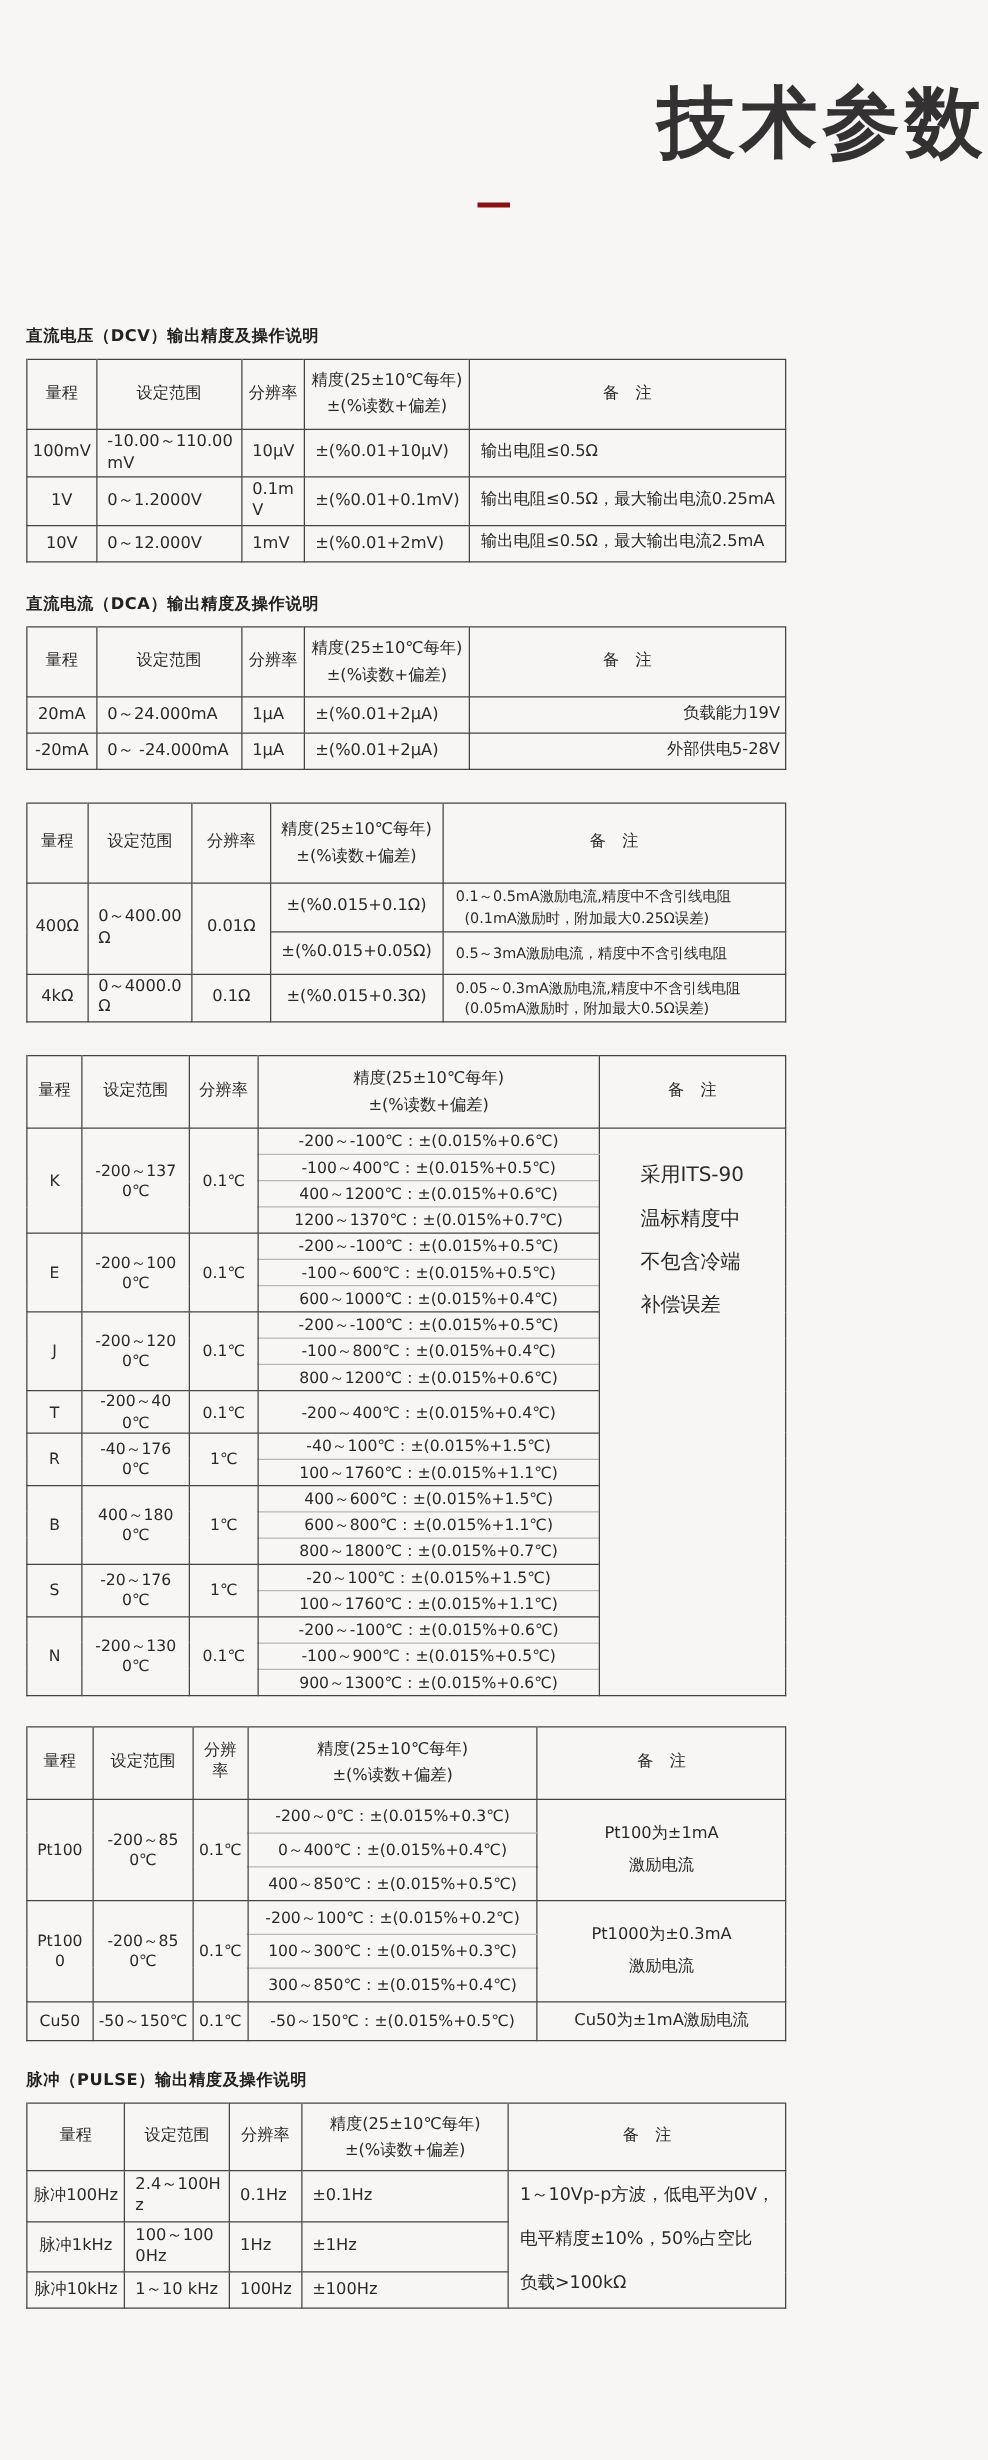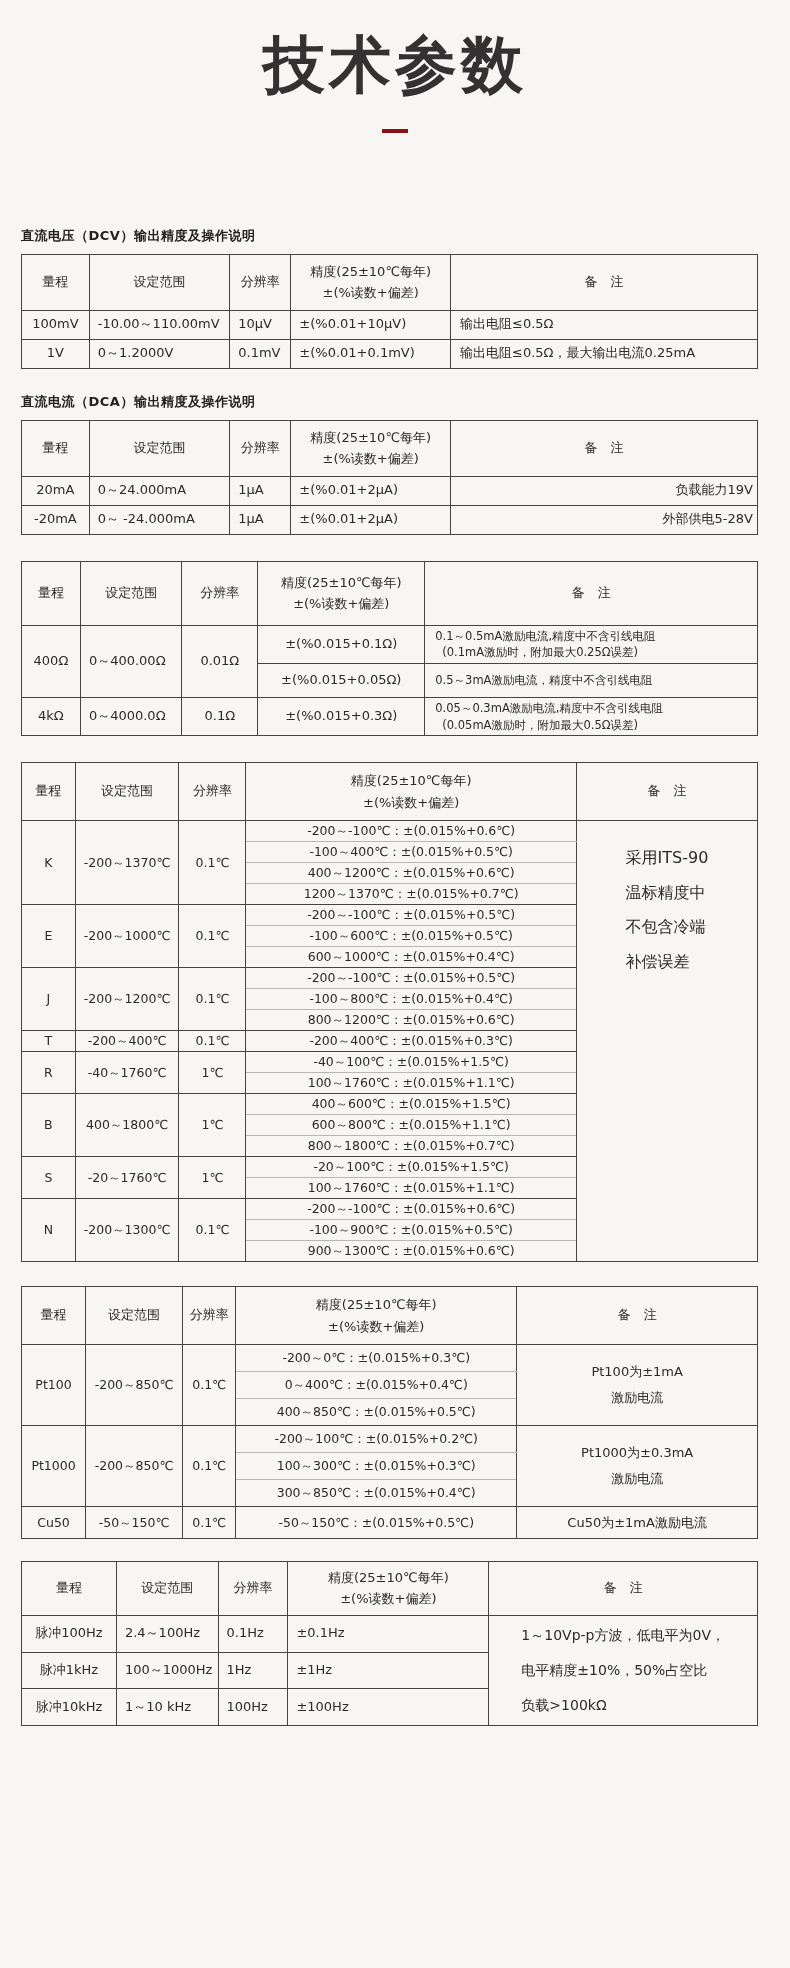--- a/index.html
+++ b/index.html
@@ -10,42 +10,42 @@
     --red:#8a1014;
   }
   *{box-sizing:border-box;margin:0;padding:0}
   html,body{background:var(--bg);}
   body{
     width:790px;height:1968px;overflow:hidden;
     font-family:"DejaVu Sans","Liberation Sans",sans-serif;
     color:var(--ink);
   }
   .page{width:790px;height:1968px;}
-  .title-block{padding-top:23px;text-align:center;}
+  .title-block{padding-top:56px;text-align:right;}
   .page-title{
     font-size:62px;font-weight:700;letter-spacing:4px;color:#333132;
     line-height:1.35;
   }
   .red-dash{
     width:26px;height:4px;background:var(--red);
     margin:22px auto 0 auto;
   }
   .section{margin:0 0 0 21px;width:737px;}
   .s0{margin-top:94px}
   .s1{margin-top:24px}
   .s2{margin-top:26px}
   .s3{margin-top:26px}
   .s4{margin-top:24px}
   .s5{margin-top:22px}
   .section-heading{
     font-size:13px;font-weight:700;color:#232221;
     margin-bottom:9px;letter-spacing:0.5px;
   }
   table.spec-table{
-    width:737px;border-collapse:collapse;table-layout:fixed;
+    width:608px;border-collapse:collapse;table-layout:fixed;
     border:1px solid var(--line);
   }
   th,td{
     border-left:1px solid var(--line);
     border-right:1px solid var(--line);
     border-bottom:1px solid var(--line);
     border-top:none;
     font-size:13px;line-height:1.3;
     padding:2px 4px;vertical-align:middle;text-align:center;
     font-weight:400;word-break:break-all;
@@ -113,20 +113,27 @@
               <td class="c-acc">±(%0.01+10μV)</td>
               <td class="c-remark"><div class="remark-block"><div>输出电阻≤0.5Ω</div></div></td>
             </tr>
             <tr style="height: 29px;">
               <td class="c-range" rowspan="1">1V</td>
               <td class="c-set" rowspan="1">0～1.2000V</td>
               <td class="c-res" rowspan="1">0.1mV</td>
               <td class="c-acc">±(%0.01+0.1mV)</td>
               <td class="c-remark"><div class="remark-block"><div>输出电阻≤0.5Ω，最大输出电流0.25mA</div></div></td>
             </tr>
+            <tr style="height: 29px;">
+              <td class="c-range" rowspan="1">10V</td>
+              <td class="c-set" rowspan="1">0～12.000V</td>
+              <td class="c-res" rowspan="1">1mV</td>
+              <td class="c-acc">±(%0.01+2mV)</td>
+              <td class="c-remark"><div class="remark-block"><div>输出电阻≤0.5Ω，最大输出电流2.5mA</div></div></td>
+            </tr>
           </tbody>
         </table>
       </div>
       <div class="section s1">
         <div class="section-heading">直流电流（DCA）输出精度及操作说明</div>
         <table class="spec-table t1">
           <colgroup>
             <col style="width: 9.2%;">
             <col style="width: 19.1%;">
             <col style="width: 8.3%;">
@@ -265,21 +272,21 @@
             <tr style="height: 21px;">
               <td class="c-acc ls">-100～800℃：±(0.015%+0.4℃)</td>
             </tr>
             <tr style="height: 21px;">
               <td class="c-acc">800～1200℃：±(0.015%+0.6℃)</td>
             </tr>
             <tr style="height: 21px;">
               <td class="c-range" rowspan="1">T</td>
               <td class="c-set" rowspan="1">-200～400℃</td>
               <td class="c-res" rowspan="1">0.1℃</td>
-              <td class="c-acc">-200～400℃：±(0.015%+0.3℃)</td>
+              <td class="c-acc">-200～400℃：±(0.015%+0.4℃)</td>
             </tr>
             <tr style="height: 21px;">
               <td class="c-range" rowspan="2">R</td>
               <td class="c-set" rowspan="2">-40～1760℃</td>
               <td class="c-res" rowspan="2">1℃</td>
               <td class="c-acc ls">-40～100℃：±(0.015%+1.5℃)</td>
             </tr>
             <tr style="height: 21px;">
               <td class="c-acc">100～1760℃：±(0.015%+1.1℃)</td>
             </tr>
@@ -371,20 +378,21 @@
               <td class="c-range" rowspan="1">Cu50</td>
               <td class="c-set" rowspan="1">-50～150℃</td>
               <td class="c-res" rowspan="1">0.1℃</td>
               <td class="c-acc">-50～150℃：±(0.015%+0.5℃)</td>
               <td class="c-remark" rowspan="1"><div class="remark-block"><div>Cu50为±1mA激励电流</div></div></td>
             </tr>
           </tbody>
         </table>
       </div>
       <div class="section s5">
+        <div class="section-heading">脉冲（PULSE）输出精度及操作说明</div>
         <table class="spec-table t5">
           <colgroup>
             <col style="width: 12.9%;">
             <col style="width: 13.8%;">
             <col style="width: 9.5%;">
             <col style="width: 27.3%;">
             <col style="width: 36.5%;">
           </colgroup>
           <thead>
             <tr style="height: 54px;">

